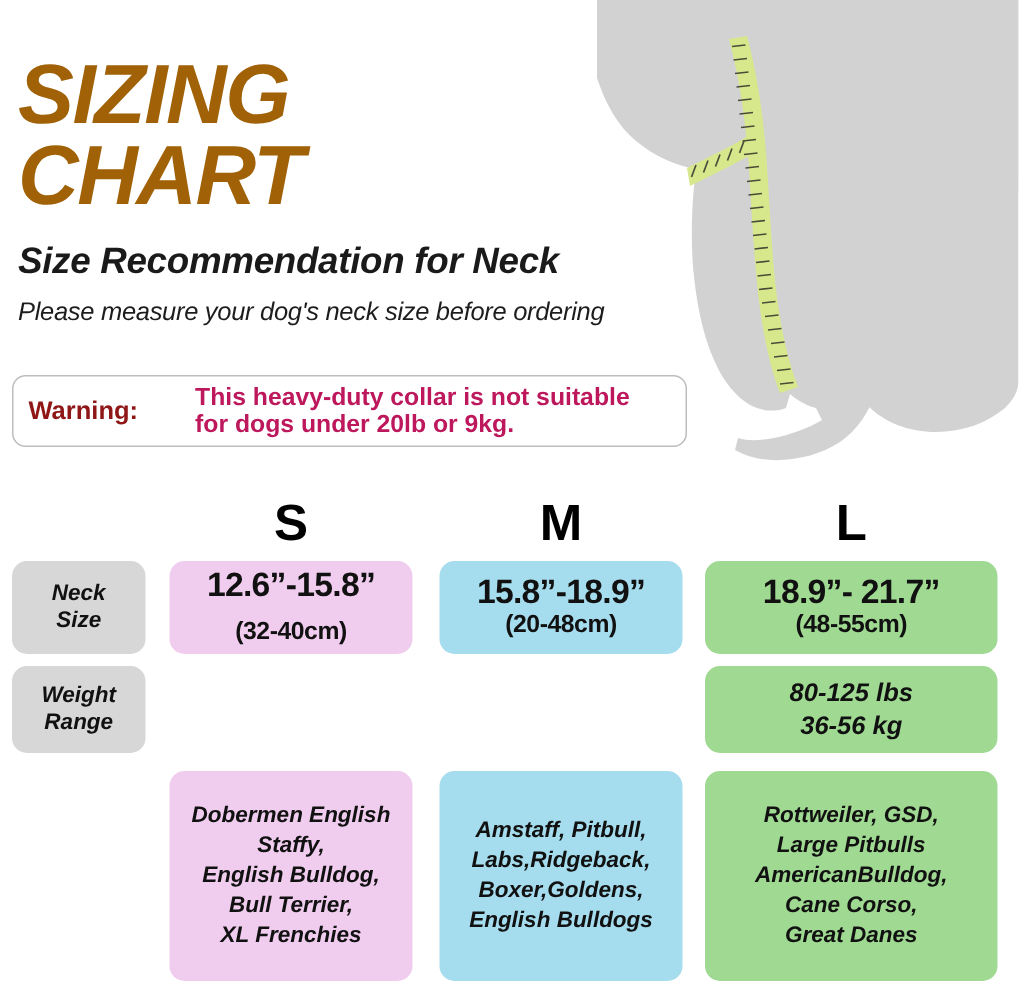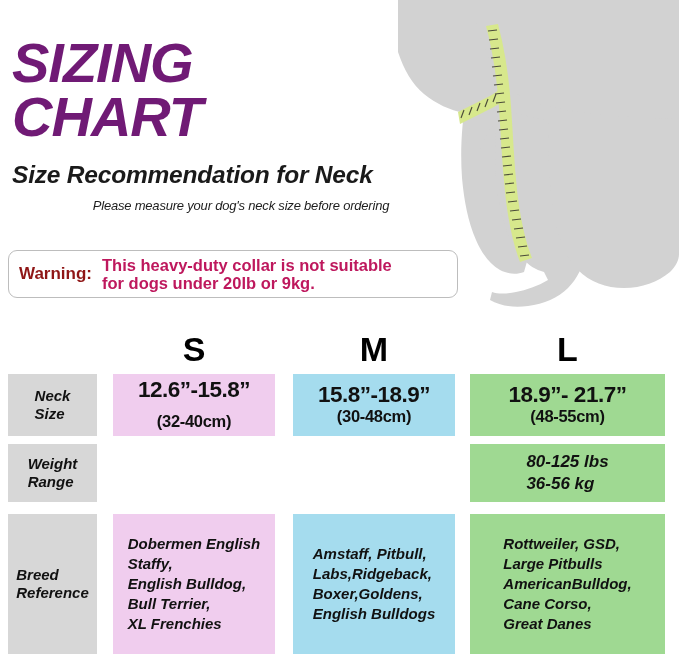--- a/index.html
+++ b/index.html
@@ -35,58 +35,58 @@
     z-index: 2;
   }
   #chart-title {
     margin: 0;
     padding: 36px 0 0 12px;
     font-size: 56px;
     line-height: 0.97;
     font-style: italic;
     font-weight: bold;
     letter-spacing: -1px;
-    color: #701a75;
+    color: #a16207;
     white-space: pre-line;
   }
   #chart-subtitle {
     margin: 0;
     padding: 16px 0 0 12px;
     font-size: 24.5px;
     font-style: italic;
     font-weight: bold;
     color: #1a1a1a;
     letter-spacing: -0.2px;
   }
   #chart-instruction {
     margin: 0;
     padding: 9px 0 0 12px;
-    font-size: 13px;
+    font-size: 17px;
     font-style: italic;
     font-weight: normal;
     color: #1d1d1d;
     letter-spacing: -0.2px;
-    text-align: center;
   }
 
   
   #warning-box {
     position: absolute;
     top: 250px;
     left: 8px;
     width: 450px;
     height: 48px;
     box-sizing: border-box;
     border: 1.5px solid #bdbdbd;
     border-radius: 9px;
     background: #ffffff;
     display: flex;
     align-items: center;
     padding: 0 6px 0 10px;
     z-index: 3;
+    gap: 28px;
   }
   #warning-label {
     font-size: 17px;
     font-weight: bold;
     color: #8f1616;
     white-space: nowrap;
     padding-right: 10px;
   }
   #warning-text {
     font-size: 16.5px;
@@ -130,25 +130,26 @@
     position: relative;
     width: 679px;
   }
   #row-neck    { height: 72px; }
   #row-weight  { height: 72px; }
   #row-breed   { height: 142px; }
 
   .cell {
     position: absolute;
     box-sizing: border-box;
-    border-radius: 0;
+    border-radius: 10px;
     display: flex;
     flex-direction: column;
     align-items: center;
     justify-content: center;
+    text-align: center;
     color: #111111;
   }
   .cell-label {
     left: 8px;
     width: 89px;
     background: #d7d7d7;
     font-size: 15px;
     font-style: italic;
     font-weight: bold;
     line-height: 1.22;
@@ -337,40 +338,38 @@
 
   <div id="row-neck" class="table-row">
     <div class="cell cell-label">Neck
 Size</div>
     <div class="cell cell-s">
       <span class="neck-main">12.6”-15.8”</span>
       <span class="neck-sub">(32-40cm)</span>
     </div>
     <div class="cell cell-m">
       <span class="neck-main">15.8”-18.9”</span>
-      <span class="neck-sub">(30-48cm)</span>
+      <span class="neck-sub">(20-48cm)</span>
     </div>
     <div class="cell cell-l">
       <span class="neck-main">18.9”- 21.7”</span>
       <span class="neck-sub">(48-55cm)</span>
     </div>
   </div>
 
   <div id="row-weight" class="table-row">
     <div class="cell cell-label">Weight
 Range</div>
     <div class="cell cell-l">
       <span class="weight-text">80-125 lbs
 36-56 kg</span>
     </div>
   </div>
 
   <div id="row-breed" class="table-row">
-    <div class="cell cell-label">Breed
-Reference</div>
     <div class="cell cell-s">
       <span class="breed-text">Dobermen English
 Staffy,
 English Bulldog,
 Bull Terrier,
 XL Frenchies</span>
     </div>
     <div class="cell cell-m">
       <span class="breed-text">Amstaff, Pitbull,
 Labs,Ridgeback,

